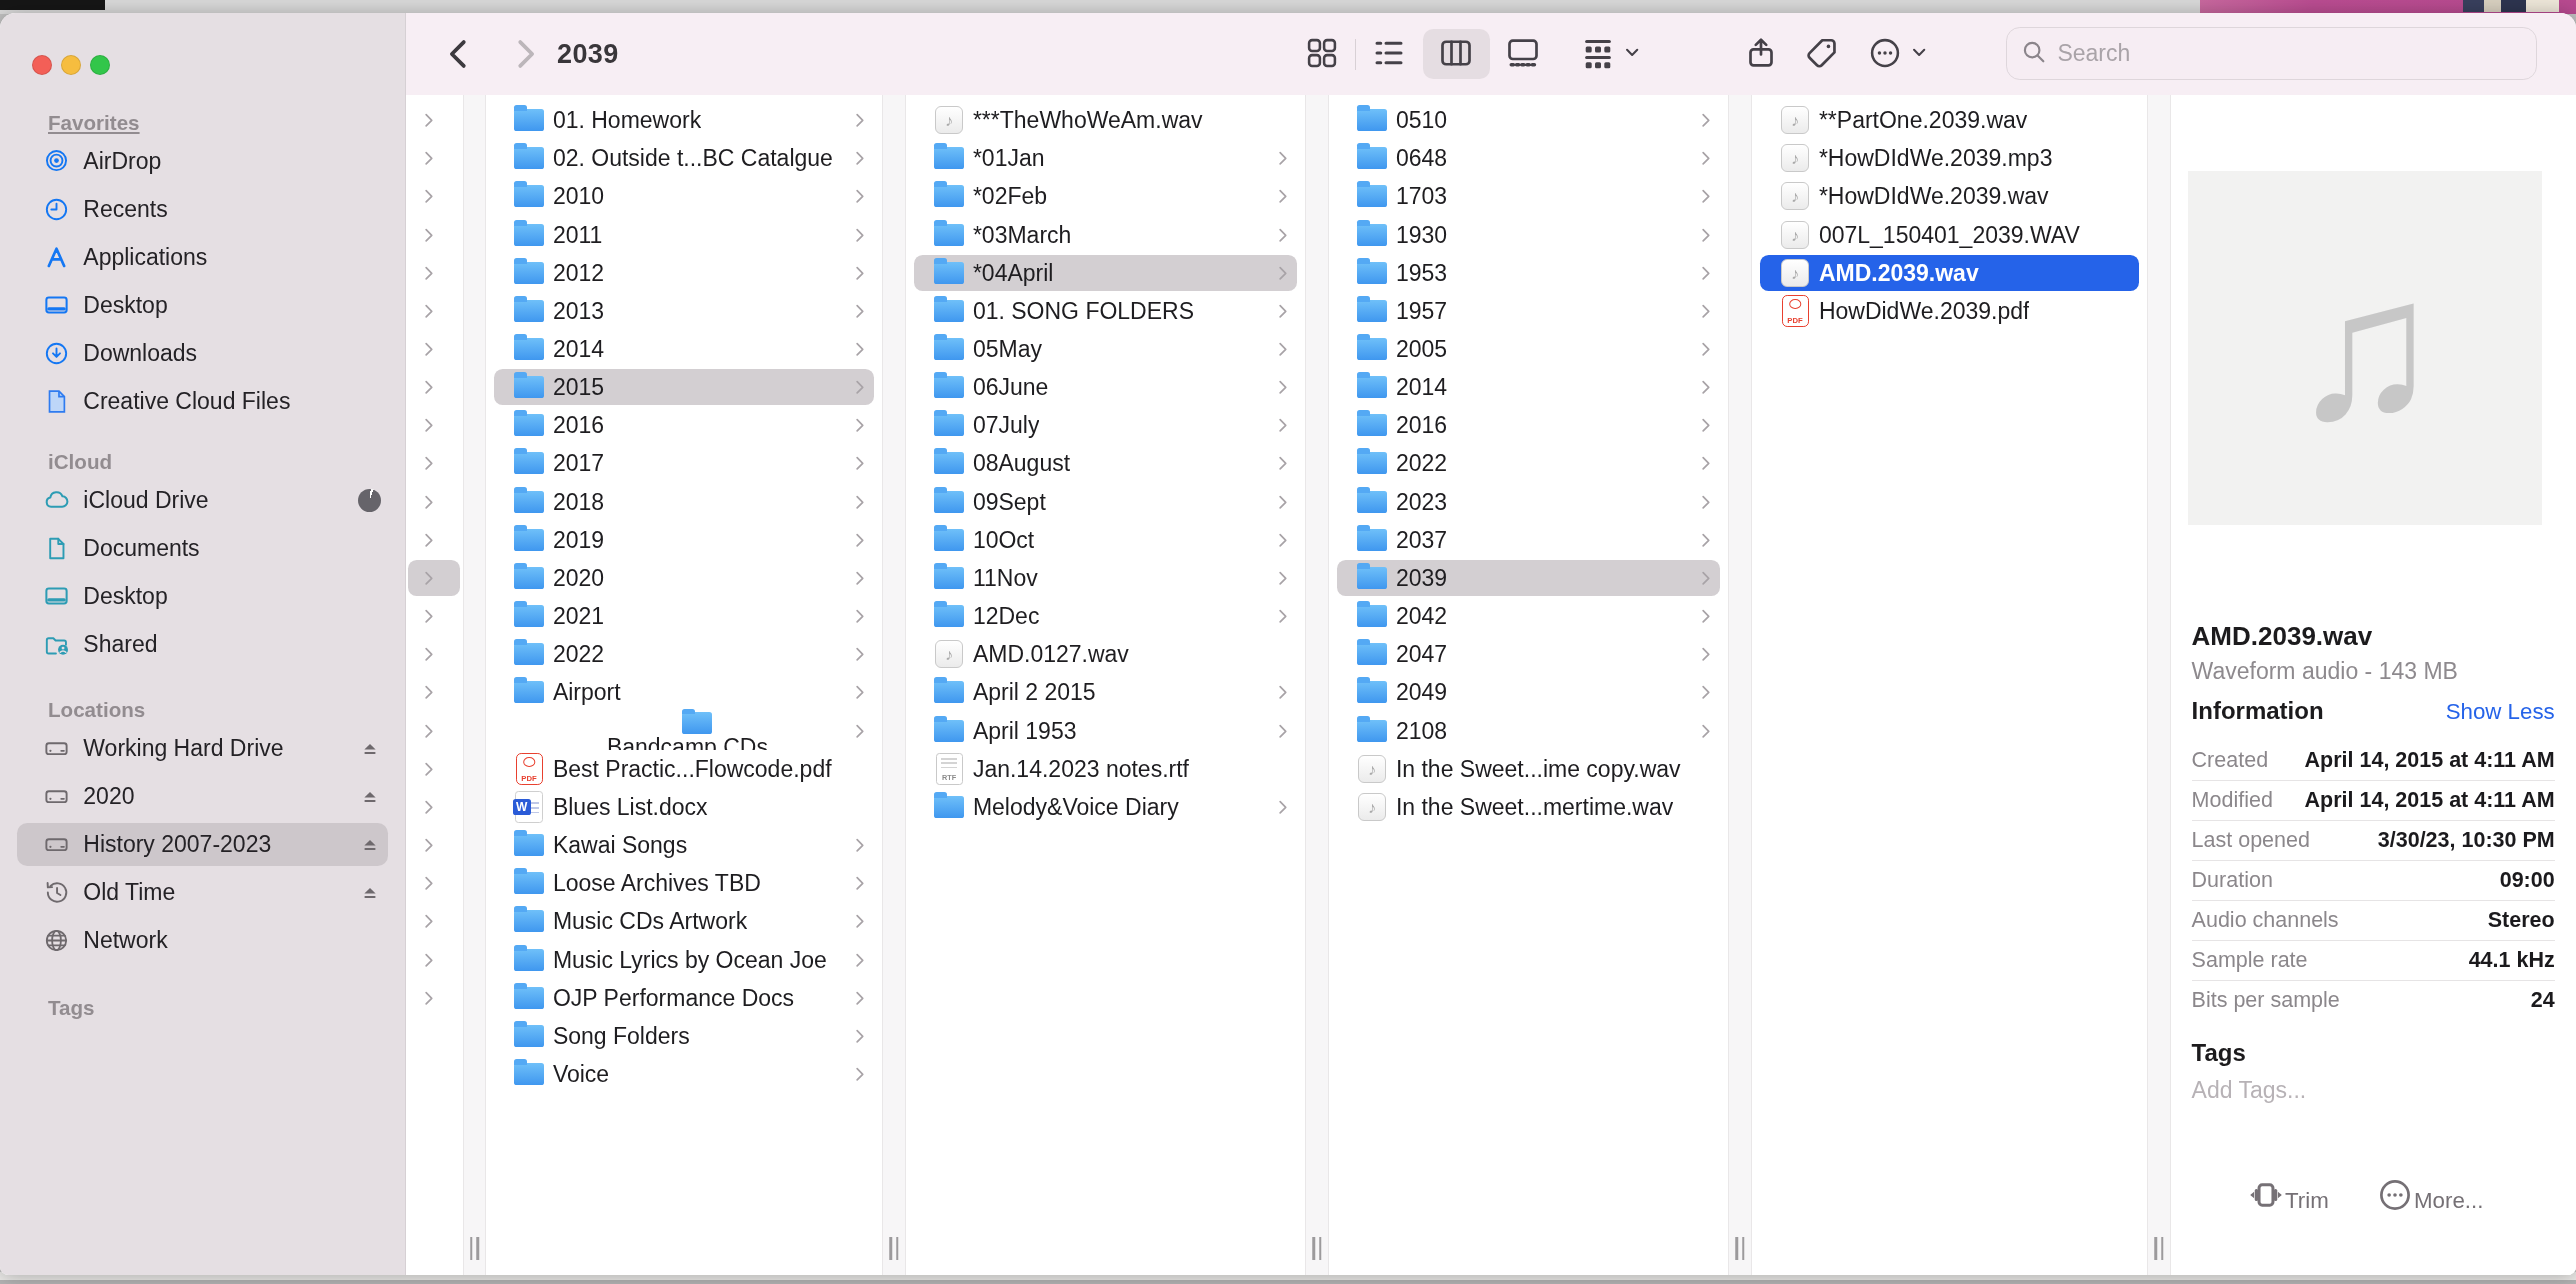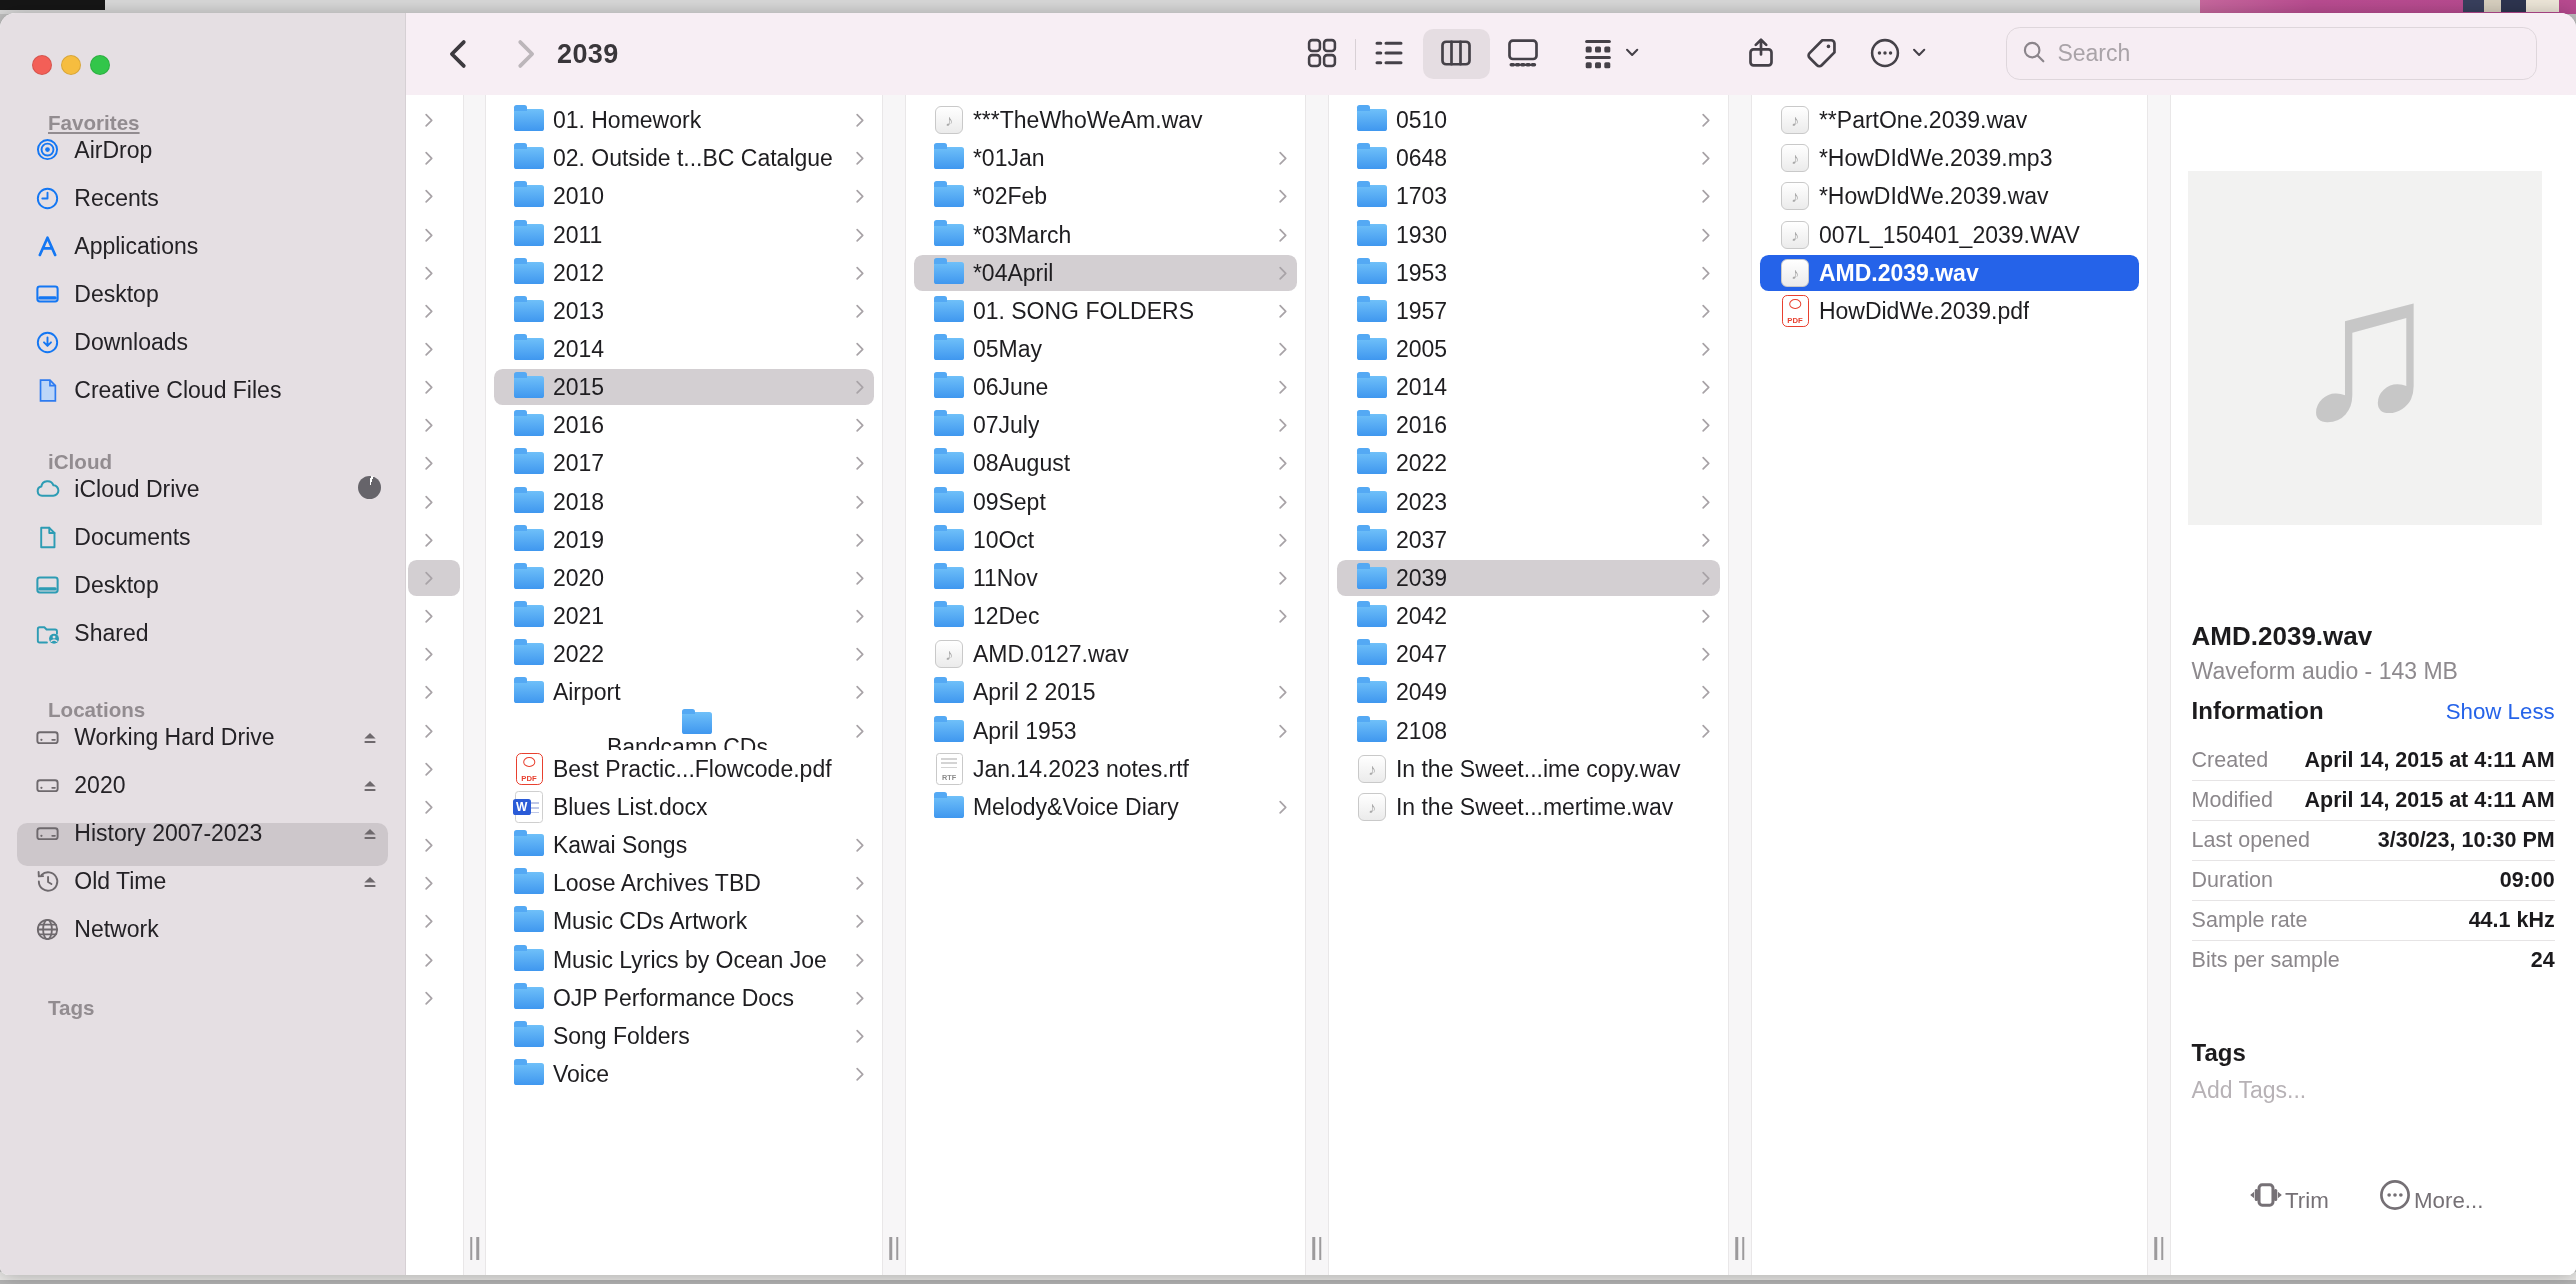--- a/index.html
+++ b/index.html
@@ -43,21 +43,21 @@
   
   #sidebar{position:absolute;left:0;top:0;width:406px;height:1262px;background:#e5dfe3;
     border-right:0.9px solid #d6d0d4;box-sizing:border-box;}
   .traffic{position:absolute;top:42px;width:20px;height:20px;border-radius:50%;box-sizing:border-box;
     border:0.9px solid rgba(0,0,0,.12);}
   #tl-close{left:32px;background:#f35f57;}
   #tl-min{left:61px;background:#f6bd3f;}
   #tl-zoom{left:90px;background:#32c64a;}
   .sb-scroll{position:absolute;left:0;top:0;width:100%;padding-top:95px;box-sizing:border-box;}
   .sb-title{height:29px;line-height:29px;padding-left:48px;font-size:20.6px;font-weight:bold;color:#928c90;}
-  .sb-item{position:relative;height:48px;display:flex;padding-left:31px;}
+  .sb-item{position:relative;height:48px;display:flex;align-items:center;padding-left:40px;}
   .sb-item .sb-hl{position:absolute;left:17px;right:17px;top:2.6px;bottom:2.6px;border-radius:10.3px;}
   .sb-item.sb-sel .sb-hl{background:#cdc7cb;}
   .sb-ic{width:33px;display:flex;justify-content:center;position:relative;}
   .sb-ic svg{width:27px;height:27px;}
   .tint-blue .sb-ic{color:#1477f3;}
   .tint-teal .sb-ic{color:#2d9cb4;}
   .tint-gray .sb-ic{color:#6e696d;}
   .sb-label{font-size:23px;color:#242226;margin-left:10.3px;position:relative;white-space:nowrap;}
   .sb-eject{position:absolute;right:22.3px;color:#6e696d;display:flex;}
   .sb-eject svg{width:26px;height:26px;}
@@ -1455,20 +1455,24 @@
           </div>
           <div class="pv-row">
             <div class="pv-label">Last opened</div>
             <div class="pv-value">3/30/23, 10:30 PM</div>
           </div>
           <div class="pv-row">
             <div class="pv-label">Duration</div>
             <div class="pv-value">09:00</div>
           </div>
           <div class="pv-row">
+            <div class="pv-label">Audio channels</div>
+            <div class="pv-value">Stereo</div>
+          </div>
+          <div class="pv-row">
             <div class="pv-label">Sample rate</div>
             <div class="pv-value">44.1 kHz</div>
           </div>
           <div class="pv-row">
             <div class="pv-label">Bits per sample</div>
             <div class="pv-value">24</div>
           </div>
         </div>
   <div id="pv-tags-title">Tags</div>
   <div id="pv-addtags">Add Tags...</div>

